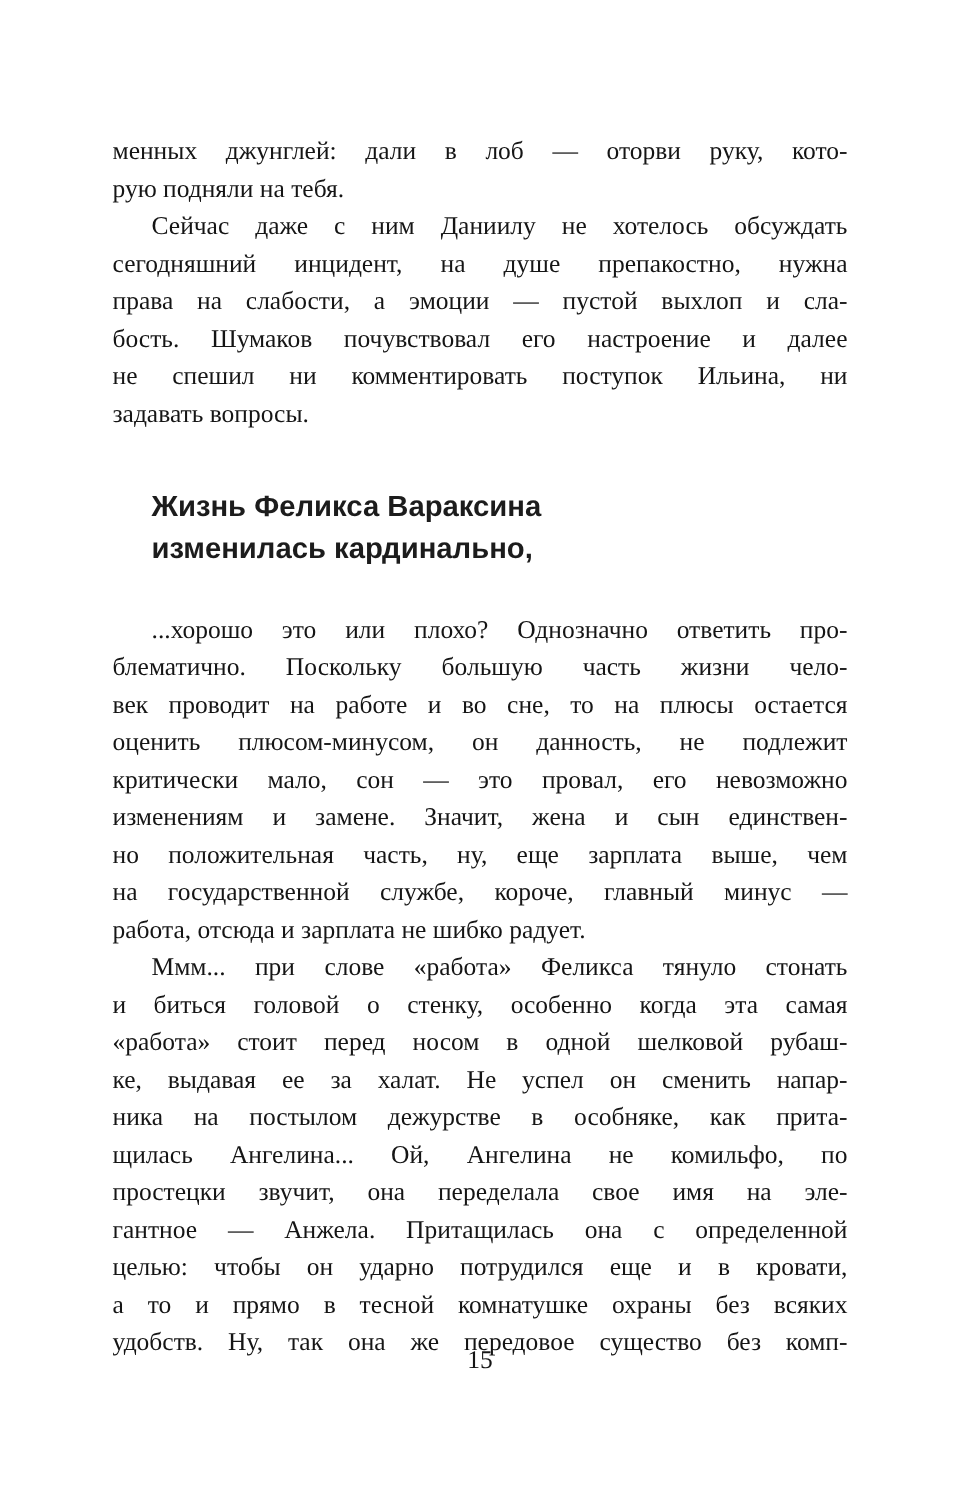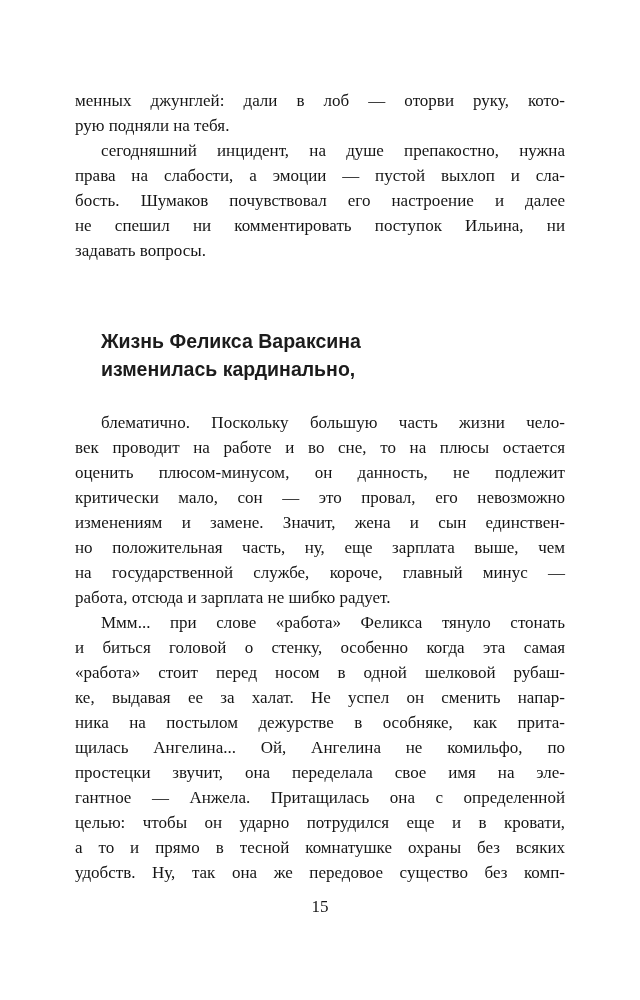--- a/index.html
+++ b/index.html
@@ -29,21 +29,21 @@
     text-align: justify;
     text-align-last: justify;
   }
   .para .line.line-last {
     text-align-last: left;
   }
   .para.indent .line:first-child {
     text-indent: 26px;
   }
   .heading {
-    margin: 64px 0 27px 26px;
+    margin: 36px 0 27px 26px;
     font-family: "Liberation Sans", sans-serif;
     font-weight: 700;
     font-size: 19.5px;
     line-height: 28px;
     color: #1c1c1c;
   }
   .heading .line {
     text-align: left;
     text-align-last: left;
   }
@@ -60,31 +60,33 @@
 </head>
 <body>
 
 <div class="page">
   <div class="text-block">
     <div class="para">
         <div class="line">менных джунглей: дали в лоб — оторви руку, кото-</div>
         <div class="line line-last">рую подняли на тебя.</div>
       </div>
     <div class="para indent">
+        <div class="line">Сейчас даже с ним Даниилу не хотелось обсуждать</div>
         <div class="line">сегодняшний инцидент, на душе препакостно, нужна</div>
         <div class="line">права на слабости, а эмоции — пустой выхлоп и сла-</div>
         <div class="line">бость. Шумаков почувствовал его настроение и далее</div>
         <div class="line">не спешил ни комментировать поступок Ильина, ни</div>
         <div class="line line-last">задавать вопросы.</div>
       </div>
     <h2 class="heading">
         <div class="line">Жизнь Феликса Вараксина</div>
         <div class="line line-last">изменилась кардинально,</div>
       </h2>
     <div class="para indent">
+        <div class="line">...хорошо это или плохо? Однозначно ответить про-</div>
         <div class="line">блематично. Поскольку большую часть жизни чело-</div>
         <div class="line">век проводит на работе и во сне, то на плюсы остается</div>
         <div class="line">оценить плюсом-минусом, он данность, не подлежит</div>
         <div class="line">критически мало, сон — это провал, его невозможно</div>
         <div class="line">изменениям и замене. Значит, жена и сын единствен-</div>
         <div class="line">но положительная часть, ну, еще зарплата выше, чем</div>
         <div class="line">на государственной службе, короче, главный минус —</div>
         <div class="line line-last">работа, отсюда и зарплата не шибко радует.</div>
       </div>
     <div class="para indent">

